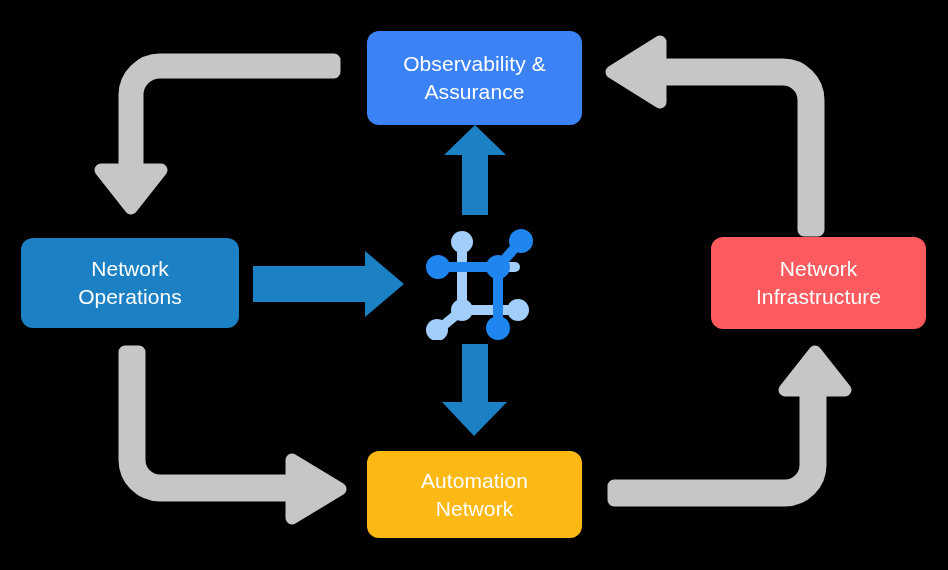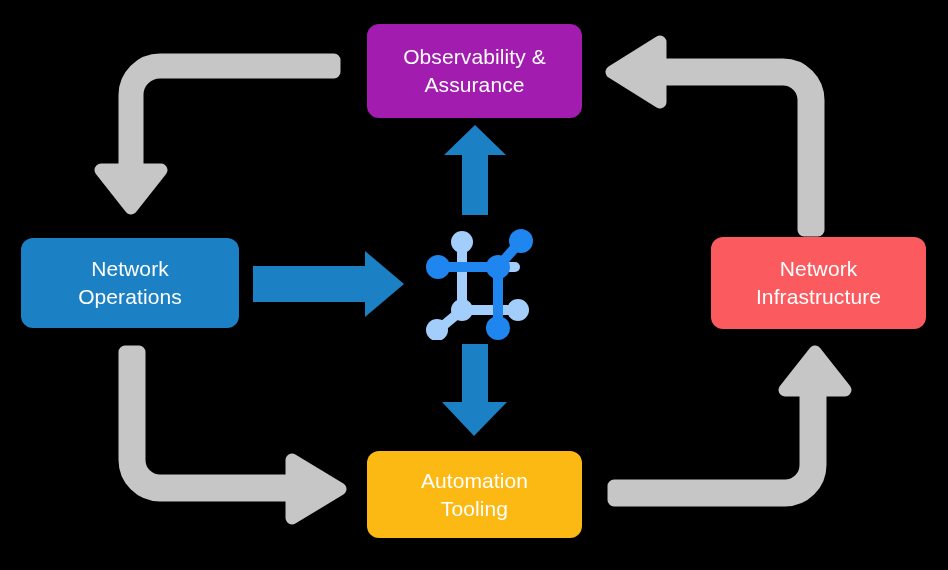--- a/index.html
+++ b/index.html
@@ -193,33 +193,33 @@
     </g>
 
     <g fill="#1f86f0">
       <circle cx="18" cy="47" r="12"></circle>
       <circle cx="78" cy="47" r="12"></circle>
       <circle cx="101" cy="21" r="12"></circle>
       <circle cx="78" cy="108" r="12"></circle>
     </g>
   </svg>
 
-  <div class="node-box" id="box-observability" style="background:#a21caf;">
+  <div class="node-box" id="box-observability" style="background:#3b82f6;margin-top:7px;">
     <span class="node-label">Observability &amp;
 Assurance</span>
   </div>
 
   <div class="node-box" id="box-operations" style="background:#1b80c4;">
     <span class="node-label">Network
 Operations</span>
   </div>
 
   <div class="node-box" id="box-infrastructure" style="background:#fb5a5e;">
     <span class="node-label">Network
 Infrastructure</span>
   </div>
 
   <div class="node-box" id="box-automation" style="background:#fcb813;">
     <span class="node-label">Automation
-Tooling</span>
+Network</span>
   </div>
 
 </div>
 
 </body></html>

